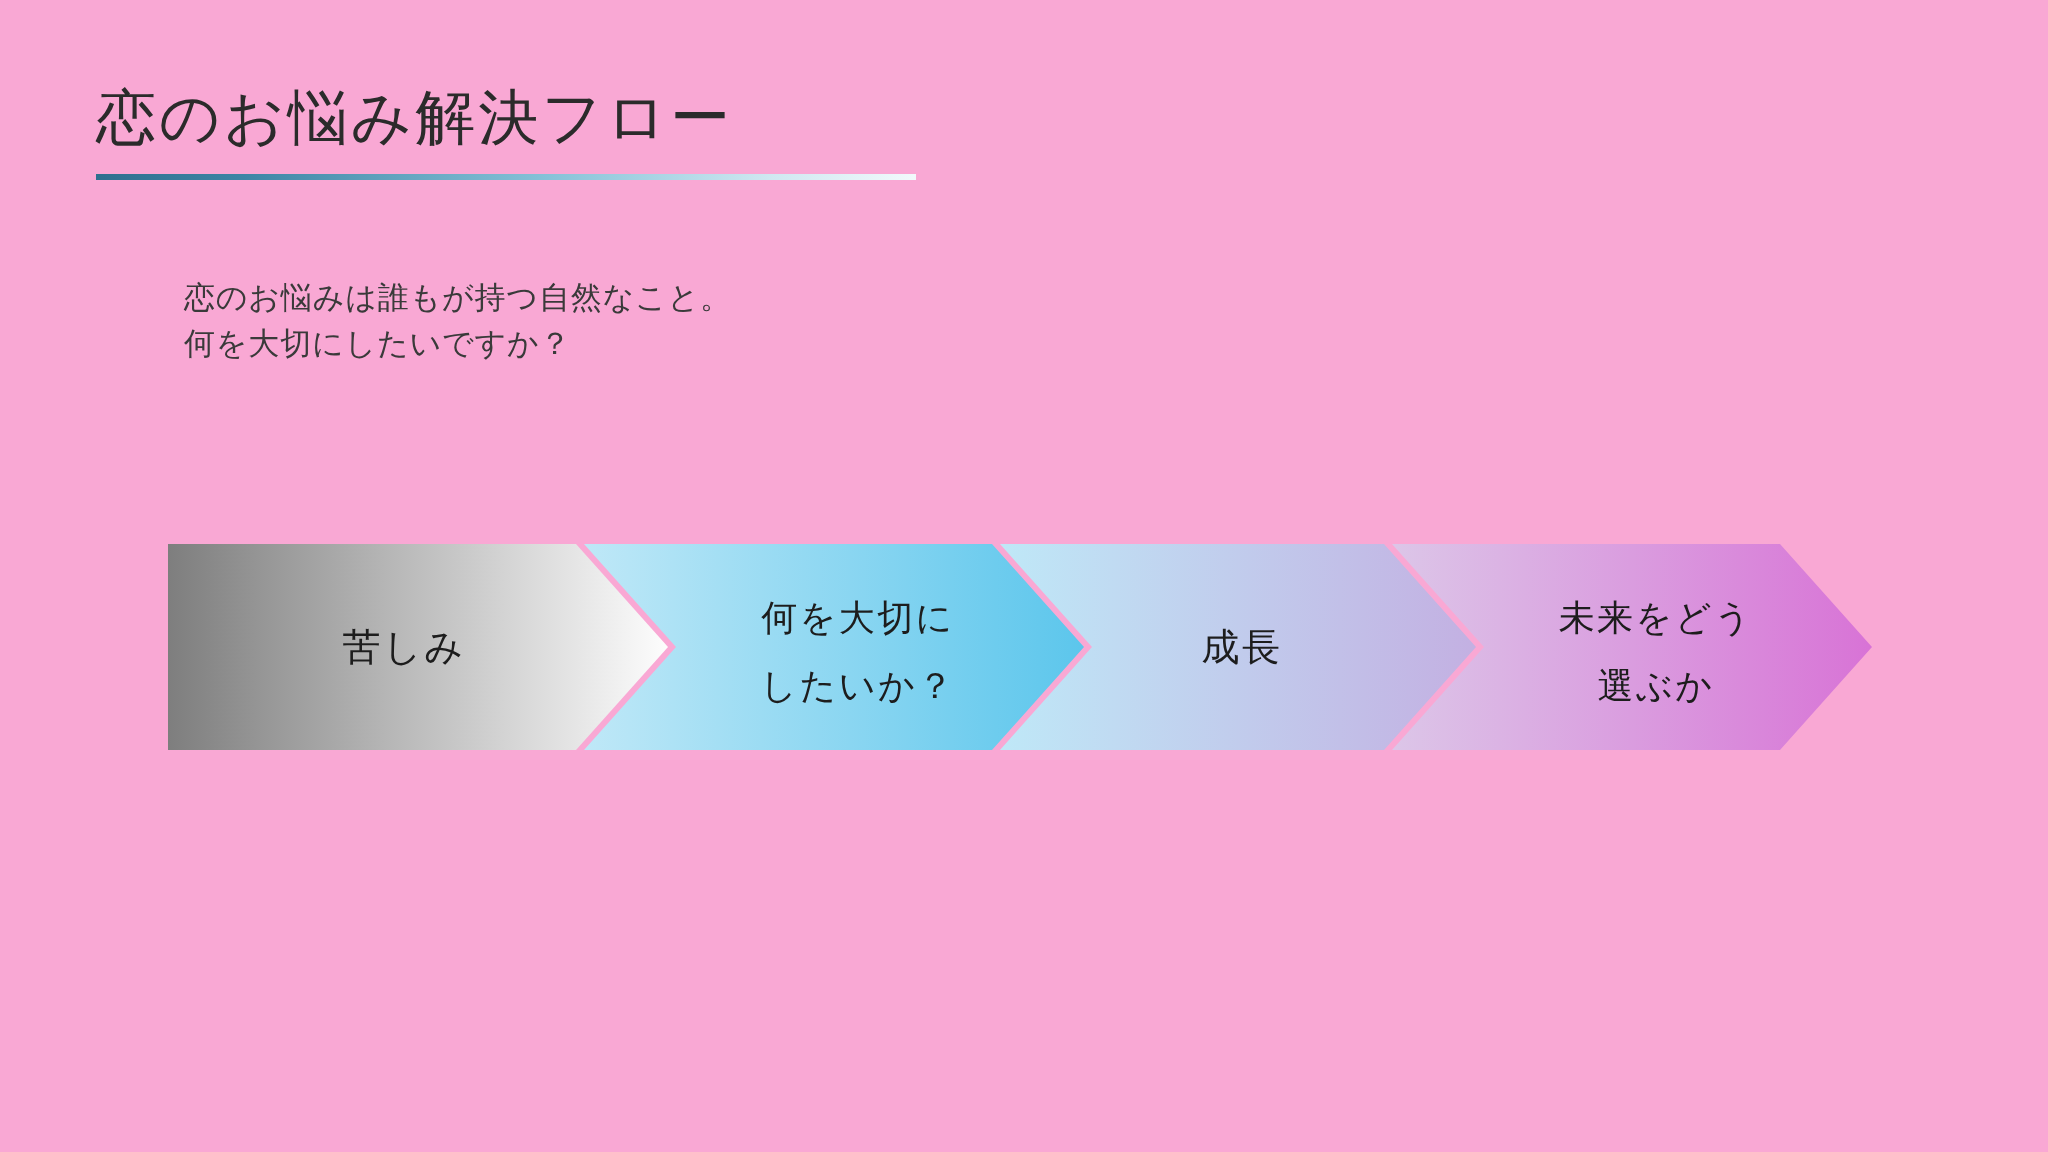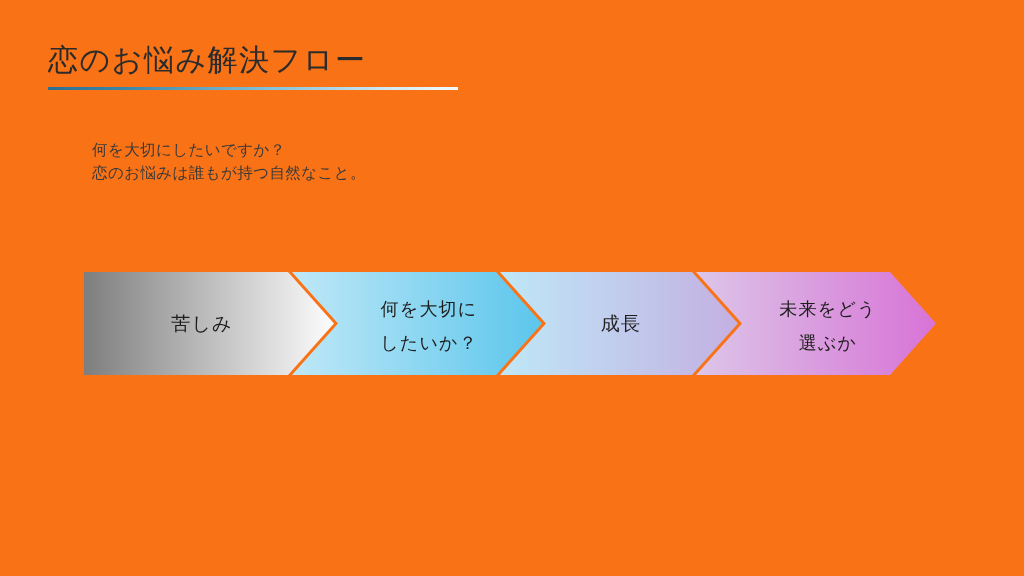--- a/index.html
+++ b/index.html
@@ -11,21 +11,21 @@
     width: 1024px;
     height: 576px;
     overflow: hidden;
     font-family: "Liberation Sans", "DejaVu Sans", sans-serif;
     position: relative;
   }
 
   .slide {
     position: absolute;
     inset: 0;
-    background: #f97316;
+    background: #f9a8d4;
   }
 
   
   .title-block {
     position: absolute;
     left: 48px;
     top: 40px;
     width: 420px;
   }
   .slide-title {
@@ -85,22 +85,22 @@
 <body style="background: rgb(255, 255, 255);">
 
 <div class="slide">
 
   <div class="title-block">
     <div class="slide-title">恋のお悩み解決フロー</div>
     <div class="title-rule" style="background: linear-gradient(to right, rgb(46, 111, 142) 0%, rgb(61, 133, 165) 18%, rgb(134, 194, 216) 55%, rgb(207, 232, 241) 82%, rgb(242, 250, 252) 100%);"></div>
   </div>
 
   <div class="body-block">
+    <div class="body-line">恋のお悩みは誰もが持つ自然なこと。</div>
     <div class="body-line">何を大切にしたいですか？</div>
-    <div class="body-line">恋のお悩みは誰もが持つ自然なこと。</div>
   </div>
 
   <div class="flow">
     <svg viewBox="0 0 856 103" xmlns="http://www.w3.org/2000/svg">
       <defs>
         <linearGradient id="gradStep1" x1="0" y1="0" x2="1" y2="0">
           <stop offset="0%" id="g1a" stop-color="#7e7e7e"></stop>
           <stop offset="100%" id="g1b" stop-color="#fdfdfd"></stop>
         </linearGradient>
         <linearGradient id="gradStep2" x1="0" y1="0" x2="1" y2="0">

